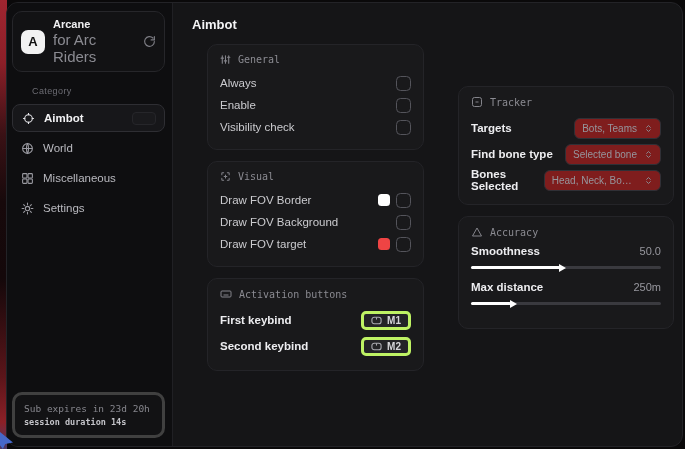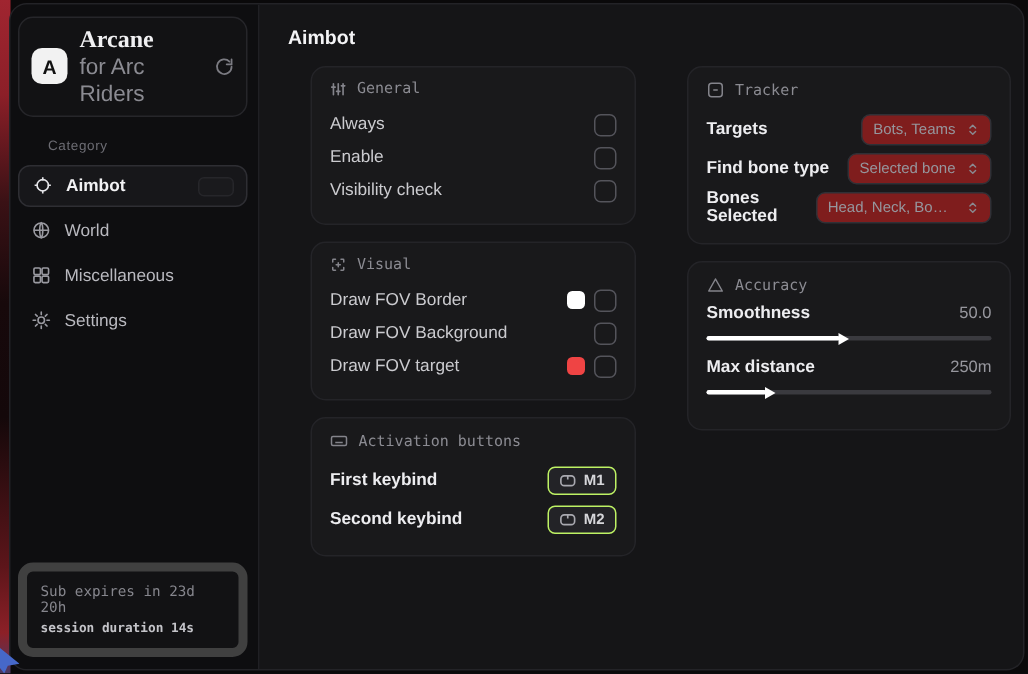--- a/index.html
+++ b/index.html
@@ -14,57 +14,57 @@
     background:#151517; border:1px solid #232327; border-radius:12px; display:flex; overflow:hidden; }
 
   
   .sidebar { width:169px; background:#0e0e10; border-right:1px solid #202024;
     display:flex; flex-direction:column; padding:8px 7px 8px 5px; }
   .logo-card { display:flex; align-items:center; gap:8px; border:1px solid #26262a;
     border-radius:10px; padding:6px 8px; background:#121214; }
   .logo-avatar { width:24px; height:24px; border-radius:7px; background:#f2f2f2;
     color:#111; font-weight:bold; font-size:13px; display:flex; align-items:center; justify-content:center; }
   .logo-text { flex:1; line-height:1.15; }
-  .logo-title { color:#f0f0f2; font-size:16px; font-weight:bold;font-family:Liberation Serif, serif; }
+  .logo-title { color:#f0f0f2; font-size:11px; font-weight:bold; }
   .logo-sub { color:#8b8b92; font-size:15px; }
   .sync { color:#7b7b82; display:flex; }
   .cat-label { color:#6c6c73; font-size:9px; letter-spacing:.4px; margin:14px 0 8px 20px; }
   .nav-item { display:flex; align-items:center; gap:9px; height:28px; padding:0 9px;
     border-radius:8px; color:#b9b9bf; font-size:11.5px; margin-bottom:1px; position:relative; cursor:pointer; }
   .nav-item .nicon { display:flex; color:#9a9aa1; }
   .nav-item.selected { border:1px solid #2e2e33; background:#17171a; color:#f2f2f4; font-weight:bold; }
   .nav-item.selected .nicon { color:#e6e6ea; }
   .nav-item { margin-bottom:2px; }
   .nav-item + .nav-item { margin-top:1px; }
   .hotkey-ghost { position:absolute; right:8px; top:7px; width:24px; height:13px;
     border:1px solid #26262a; border-radius:4px; background:#1a1a1d; }
-  .sub-card { margin-top:auto; border:6px solid #404040; border-radius:10px;
+  .sub-card { margin-top:auto; border:3px solid #404040; border-radius:10px;
     background:#121214; padding:8px 9px; }
   .sub-line1 { font-family:"DejaVu Sans Mono", monospace; font-size:9.5px; color:#86868d; }
   .sub-line2 { font-family:"DejaVu Sans Mono", monospace; font-size:8.5px; font-weight:bold; color:#c4c4c9; margin-top:3px; }
 
   
   .main { flex:1; padding:13px 8px 10px 10px; }
   .page-title { color:#f4f4f6; font-size:13px; font-weight:bold; margin:1px 0 12px 9px; }
   .cols { display:flex; gap:10px; }
   .col { display:flex; flex-direction:column; gap:11px; }
   .col-left { width:241px; }
-  .col-right { width:240px; }
+  .col-right { width:240px;justify-content:center; }
   .panel { background:#19191b; border:1px solid #242428; border-radius:10px; padding:9px 12px 11px;margin-left:24px; }
   .panel-head { display:flex; align-items:center; gap:7px; color:#8b8b92;
     font-family:"DejaVu Sans Mono", monospace; font-size:10px; margin-bottom:7px; }
   .panel-head .picon { display:flex; color:#84848b; }
   .row { display:flex; align-items:center; justify-content:space-between; min-height:22px; }
   .row-label { color:#cbcbcf; font-size:11.5px; }
   .row-label.bold { color:#ededf0; font-weight:bold; }
   .row-end { display:flex; align-items:center; gap:6px; }
   .checkbox { width:15px; height:15px; border:1.6px solid #54545b; border-radius:4.5px;
     background:transparent; cursor:pointer; }
   .swatch { width:12px; height:12px; border-radius:3.5px; cursor:pointer; }
-  .kbd-badge { display:flex; align-items:center; gap:5px; background:#232327; border:1px solid #bef264;
+  .kbd-badge { display:flex; align-items:center; gap:5px; background:#232327; border:3px solid #bef264;
     border-radius:5px; height:19px; padding:0 7px; color:#d6d6da; font-size:10px; font-weight:bold; cursor:pointer;text-align:right; }
   .kbd-badge .kicon { display:flex; color:#a9a9b0; }
   .dropdown { display:flex; align-items:center; gap:7px; background:#7f1d1d; border:1px solid #303036;
     border-radius:6px; height:21px; padding:0 7px; color:#96969d; font-size:10px; white-space:nowrap;
     overflow:hidden; cursor:pointer; }
   .dropdown .dicon { display:flex; color:#8a8a91; flex:none; }
   .dropdown .dval { overflow:hidden; text-overflow:ellipsis; max-width:118px; }
   .acc-row { margin-bottom:4px; }
   .acc-top { display:flex; justify-content:space-between; align-items:center; margin-top:4px; }
   .acc-label { color:#ededf0; font-size:11.5px; font-weight:bold; }

